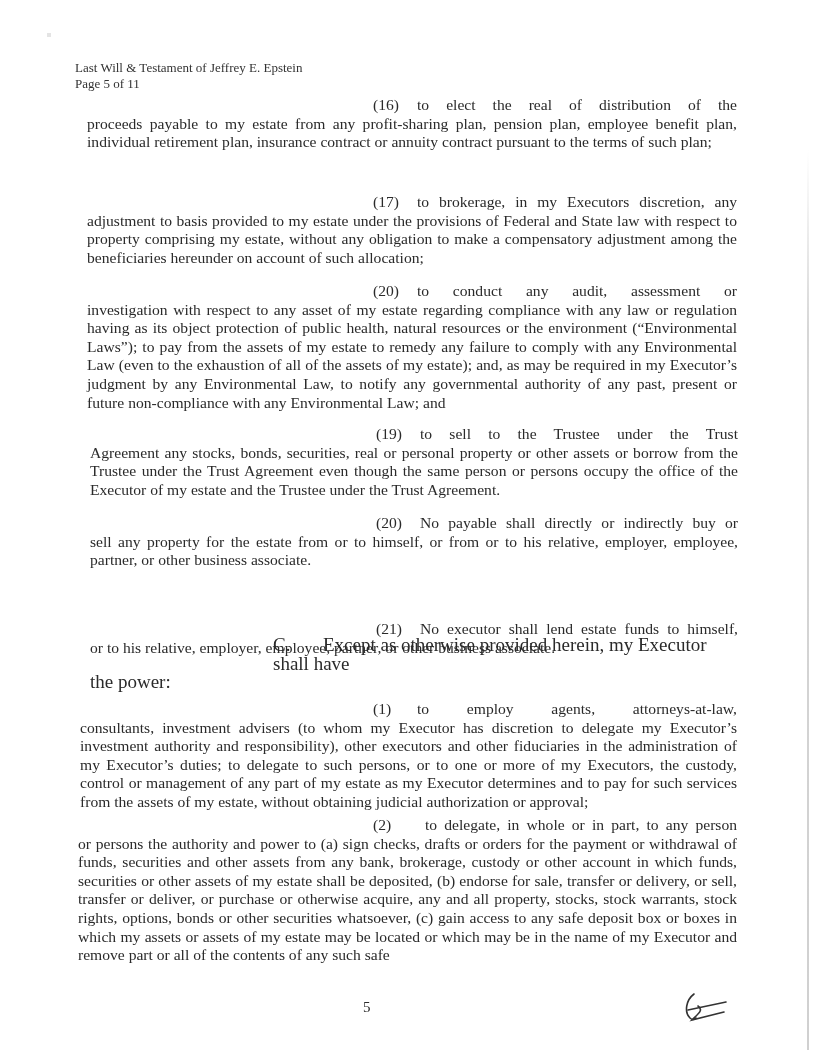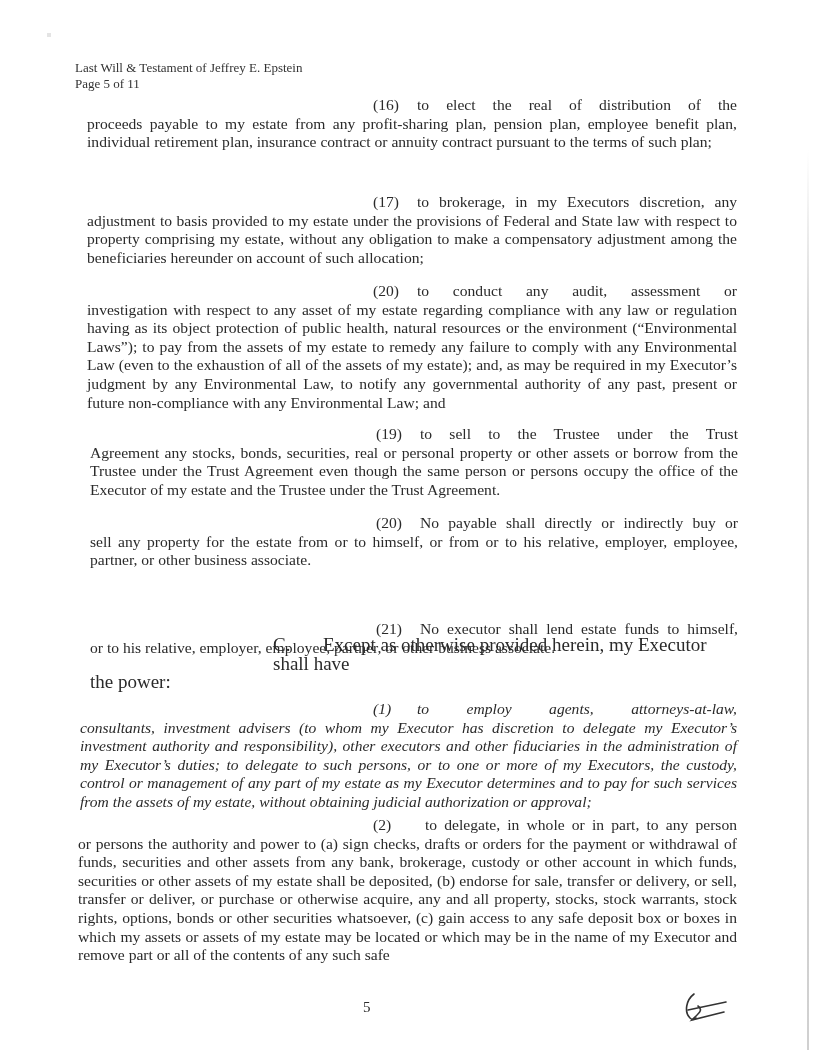--- a/index.html
+++ b/index.html
@@ -68,21 +68,21 @@
   <div class="para indent-left" style="top:596px;margin-top:24px;">
     <span class="lead"><span class="num">(21)</span><span>No executor shall lend estate funds to himself,</span></span>
     <span>or to his relative, employer, employee, partner, or other business associate.</span>
   </div>
 
   <div class="section-c" style="top:636px;">
     <span class="lead"><span class="letter">C.</span><span>Except as otherwise provided herein, my Executor shall have</span></span>
     <span>the power:</span>
   </div>
 
-  <div class="para" style="top:700px; left:80px; width:657px;font-style:italic;">
+  <div class="para" style="top:700px; left:80px; width:657px;">
     <span class="lead" style="padding-left:293px;"><span class="num">(1)</span><span>to employ agents, attorneys-at-law,</span></span>
     <span>consultants, investment advisers (to whom my Executor has discretion to delegate my Executor’s investment authority and responsibility), other executors and other fiduciaries in the administration of my Executor’s duties; to delegate to such persons, or to one or more of my Executors, the custody, control or management of any part of my estate as my Executor determines and to pay for such services from the assets of my estate, without obtaining judicial authorization or approval;</span>
   </div>
 
   <div class="para" style="top:816px; left:78px; width:659px;">
     <span class="lead" style="padding-left:295px;"><span class="num" style="width:52px;">(2)</span><span>to delegate, in whole or in part, to any person</span></span>
     <span>or persons the authority and power to (a) sign checks, drafts or orders for the payment or withdrawal of funds, securities and other assets from any bank, brokerage, custody or other account in which funds, securities or other assets of my estate shall be deposited, (b) endorse for sale, transfer or delivery, or sell, transfer or deliver, or purchase or otherwise acquire, any and all property, stocks, stock warrants, stock rights, options, bonds or other securities whatsoever, (c) gain access to any safe deposit box or boxes in which my assets or assets of my estate may be located or which may be in the name of my Executor and remove part or all of the contents of any such safe</span>
   </div>
 
   <div class="page-number">5</div>

